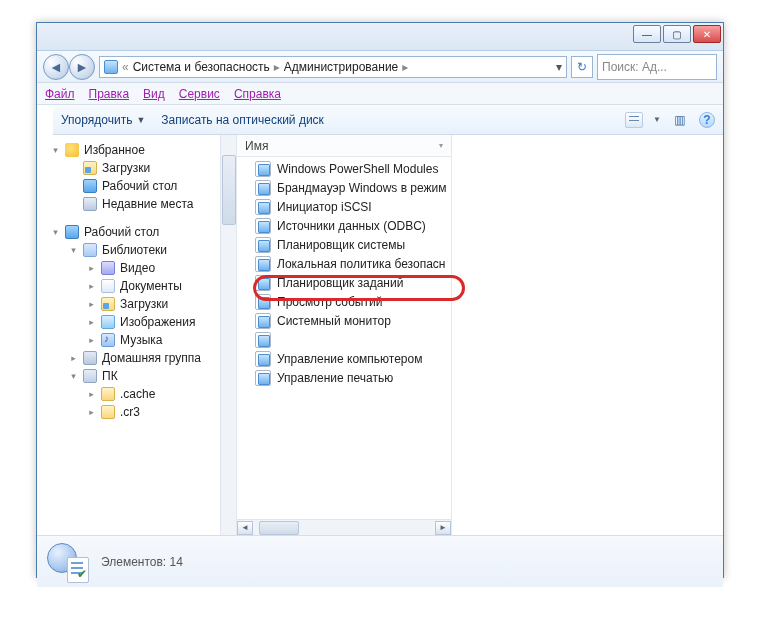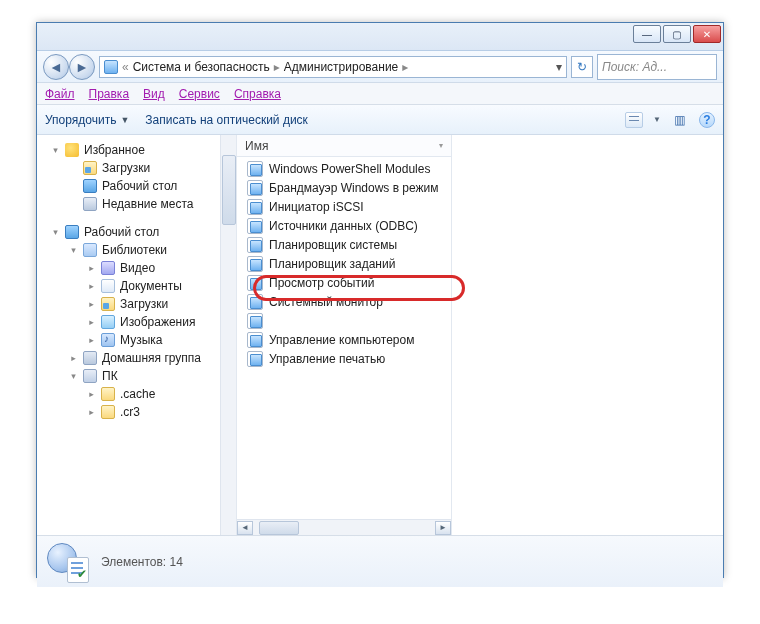--- a/index.html
+++ b/index.html
@@ -11,25 +11,25 @@
 .win-btn.close { background: linear-gradient(#f7a0a0,#d94c4c); color: #fff; border-color: #a02828; }
 .navrow { height: 32px; display: flex; align-items: center; gap: 4px; padding: 0 6px; background: linear-gradient(#f5f9fe,#e8f1fb); border-bottom: 1px solid #cfdbe9; }
 .navbtns { display: flex; gap: 0; }
 .navcircle { width: 26px; height: 26px; border-radius: 50%; background: radial-gradient(circle at 30% 30%, #fff, #c9d9ee 70%, #9db8d9); border: 1px solid #7a99c0; display: flex; align-items: center; justify-content: center; color: #4a6a94; font-size: 14px; }
 .addrbar { flex: 1; height: 22px; border: 1px solid #9ab5d4; background: #fff; display: flex; align-items: center; padding: 0 4px; gap: 4px; }
 .addr-icon { width: 14px; height: 14px; background: linear-gradient(#c6e4ff,#6fb2f0); border: 1px solid #4a8ed0; border-radius: 2px; }
 .crumb { color: #222; white-space: nowrap; }
 .crumb-sep { color: #888; }
 .addr-drop { margin-left: auto; color: #555; }
 .refresh { width: 22px; height: 22px; border: 1px solid #9ab5d4; background: #fff; display: flex; align-items: center; justify-content: center; color: #3478c0; }
-.searchbox { width: 120px; height: 20px; border: 1px solid #9ab5d4; background: #fff; display: flex; align-items: center; padding: 12px 4px; gap: 4px; color: #888; font-style: italic; }
+.searchbox { width: 120px; height: 20px; border: 1px solid #9ab5d4; background: #fff; display: flex; align-items: center; padding: 12px 4px; gap: 4px; color: #888; }
 .menubar { height: 22px; background: #f4f7fb; border-bottom: 1px solid #d6dee8; display: flex; align-items: center; gap: 14px; padding: 0 8px; }
 .menu { color: #a21caf; }
 .menu u { text-decoration: underline; }
-.toolbar { height: 30px; background: linear-gradient(#f8fbff,#e7f1fb); border-bottom: 1px solid #cfdbe9; display: flex; align-items: center; padding: 0 8px; gap: 16px; }
+.toolbar { height: 30px; background: linear-gradient(#f8fbff,#e7f1fb); border-bottom: 1px solid #cfdbe9; display: flex; align-items: center; padding: 0 8px; gap: 16px; margin-left: 16px; }
 .tool { color: #12407a; display: flex; align-items: center; gap: 4px; }
 .tool .arr { font-size: 9px; color: #456; }
 .tool-icons { margin-left: auto; display: flex; align-items: center; gap: 10px; }
 .ticon { width: 18px; height: 16px; display: flex; align-items: center; justify-content: center; color: #3a6aa8; border: 1px solid transparent; }
 .ticon.view { background: linear-gradient(#fff,#dce9f7); border-color: #b7cde6; border-radius: 2px; position: relative; }
 .ticon.view::before { content:""; position:absolute; inset:3px; background: repeating-linear-gradient(#6a88b0 0 1px, transparent 1px 4px); }
 .help { color: #2a7de0; font-weight: bold; border-radius: 50%; width: 16px; height: 16px; border: 1px solid #89b6ea; text-align: center; line-height: 14px; background: linear-gradient(#e3f1ff,#b6d8fb); }
 .body { display: flex; height: 400px; }
 .nav { width: 200px; border-right: 1px solid #e2e8f0; overflow: hidden; padding: 6px 0; position: relative; }
 .nav-scroll { position: absolute; right: 0; top: 0; width: 16px; height: 100%; background: #f0f3f8; border-left: 1px solid #dfe5ee; }
@@ -53,21 +53,21 @@
 .pic { background: linear-gradient(#d8f0ff,#94cef5); border: 1px solid #62a7de; }
 .mus { background: linear-gradient(#d6e8ff,#9ec4f0); border: 1px solid #6a9ed8; position:relative; }
 .mus::after{content:"♪";position:absolute;left:2px;top:-1px;font-size:10px;color:#2a5aa0;}
 .home { background: linear-gradient(#e3eaf4,#b9c9de); border: 1px solid #8fa4c2; }
 .pc { background: linear-gradient(#e8eef7,#c0d0e6); border: 1px solid #8fa4c2; }
 .sect-gap { height: 10px; }
 .filespane { flex: 1; display: flex; }
 .filecol { width: 215px; border-right: 1px solid #e2e8f0; position: relative; }
 .colhdr { height: 22px; border-bottom: 1px solid #e2e8f0; display: flex; align-items: center; padding: 0 8px; color: #444; background: #fbfcfe; }
 .colhdr .sort { margin-left: auto; color: #999; font-size: 8px; }
-.flist { padding: 2px 4px; }
+.flist { padding: 2px 12px; }
 .frow { display: flex; align-items: center; gap: 6px; height: 19px; padding: 0 6px; color: #222; white-space: nowrap; }
 .ficon { width: 16px; height: 16px; flex: 0 0 16px; border-radius: 2px; background: #fff; border: 1px solid #a8b8cc; position: relative; }
 .ficon::before { content:""; position:absolute; left:2px; top:2px; width:10px; height:10px; background: linear-gradient(#c6e4ff,#6fb2f0); border: 1px solid #4a8ed0; border-radius: 1px; }
 .highlight-ring { position: absolute; border: 3px solid #d82a2a; border-radius: 14px; pointer-events: none; left: 216px; top: 252px; width: 212px; height: 26px; }
 .hsb { position: absolute; left: 0; right: 0; bottom: 0; height: 16px; background: #f0f3f8; border-top: 1px solid #dfe5ee; display: flex; align-items: center; }
 .hsb .hbtn { width: 16px; height: 14px; background: linear-gradient(#fff,#d8e2ef); border: 1px solid #b7c6da; display:flex;align-items:center;justify-content:center;font-size:8px;color:#567; }
 .hsb .htrack { flex: 1; height: 14px; position: relative; }
 .hsb .hthumb { position: absolute; left: 6px; top: 0; width: 40px; height: 14px; background: linear-gradient(#e9eef6,#cfdbea); border: 1px solid #b7c6da; border-radius: 2px; }
 .preview { flex: 1; display: flex; align-items: center; justify-content: center; color: #666; padding: 0 8px; text-align: center; }
 .status { height: 52px; border-top: 1px solid #d6dee8; background: linear-gradient(#f6f9fd,#eaf1fa); display: flex; align-items: center; gap: 12px; padding: 0 10px; }
@@ -239,20 +239,24 @@
             <div class="frow">
               <span class="ficon"></span>
               <span>Источники данных (ODBC)</span>
             </div>
             <div class="frow">
               <span class="ficon"></span>
               <span>Планировщик системы</span>
             </div>
             <div class="frow">
               <span class="ficon"></span>
+              <span>Локальная политика безопасн</span>
+            </div>
+            <div class="frow">
+              <span class="ficon"></span>
               <span>Планировщик заданий</span>
             </div>
             <div class="frow">
               <span class="ficon"></span>
               <span>Просмотр событий</span>
             </div>
             <div class="frow">
               <span class="ficon"></span>
               <span>Системный монитор</span>
             </div>

